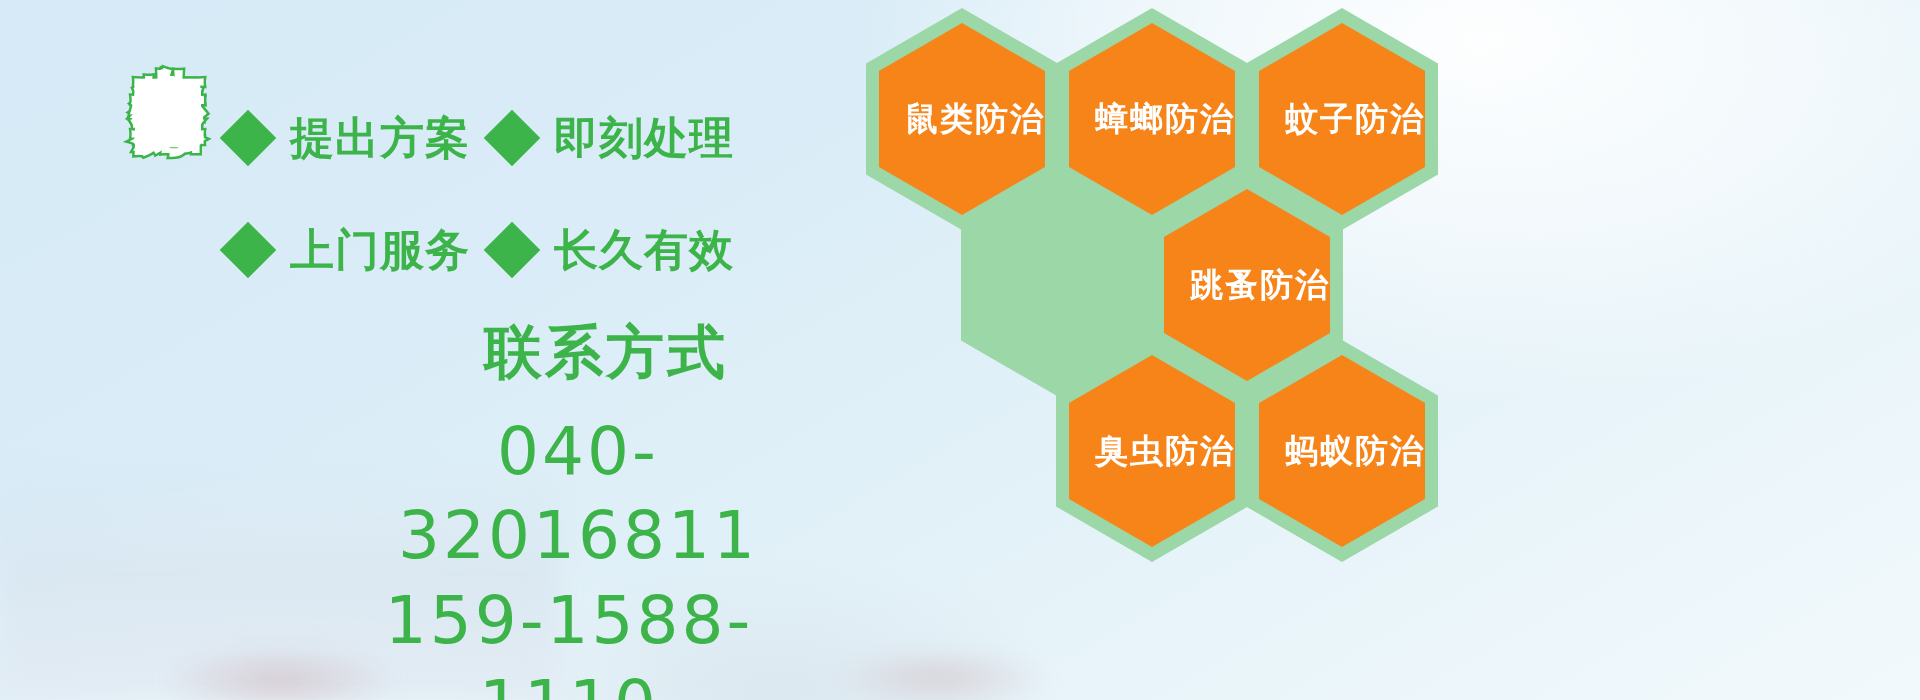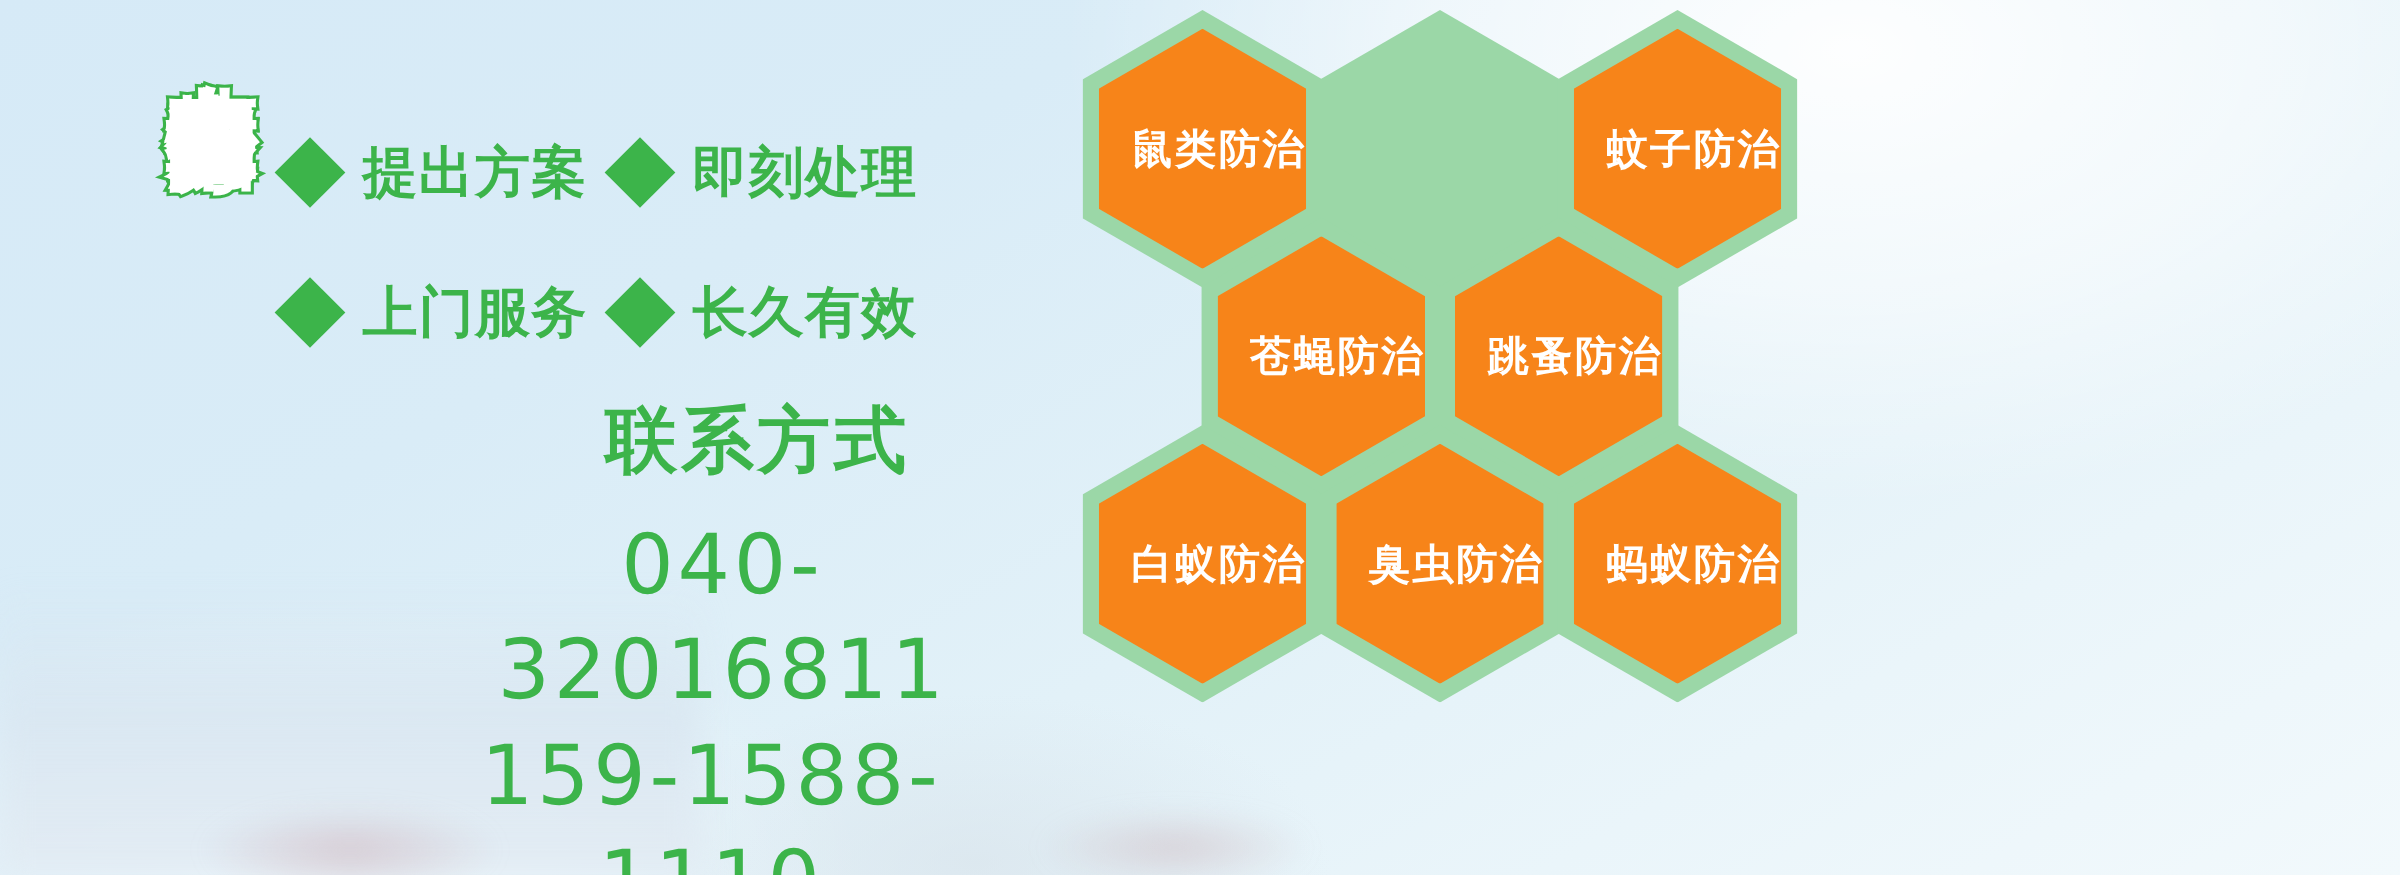--- a/index.html
+++ b/index.html
@@ -167,49 +167,43 @@
 
     <div class="hex-cell" style="left:6px;  top:8px;   width:192px; height:222px;">
       <div class="hex-outer"></div>
       <div class="hex-inner">
         <span class="hex-label">鼠类防治</span>
       </div>
     </div>
 
     <div class="hex-cell" style="left:196px; top:8px;   width:192px; height:222px;">
       <div class="hex-outer"></div>
+      <div class="hex-inner">
+        <span class="hex-label">蟑螂防治</span>
+      </div>
     </div>
 
     <div class="hex-cell" style="left:386px; top:8px;   width:192px; height:222px;">
       <div class="hex-outer"></div>
       <div class="hex-inner">
         <span class="hex-label">蚊子防治</span>
       </div>
     </div>
 
     <div class="hex-cell" style="left:101px; top:174px; width:192px; height:222px;">
       <div class="hex-outer"></div>
-      <div class="hex-inner">
-        <span class="hex-label">苍蝇防治</span>
-      </div>
     </div>
 
     <div class="hex-cell" style="left:291px; top:174px; width:192px; height:222px;">
       <div class="hex-outer"></div>
       <div class="hex-inner">
         <span class="hex-label">跳蚤防治</span>
       </div>
     </div>
 
-    <div class="hex-cell" style="left:6px;  top:340px; width:192px; height:222px;">
-      <div class="hex-outer"></div>
-      <div class="hex-inner">
-        <span class="hex-label">白蚁防治</span>
-      </div>
-    </div>
 
     <div class="hex-cell" style="left:196px; top:340px; width:192px; height:222px;">
       <div class="hex-outer"></div>
       <div class="hex-inner">
         <span class="hex-label">臭虫防治</span>
       </div>
     </div>
 
     <div class="hex-cell" style="left:386px; top:340px; width:192px; height:222px;">
       <div class="hex-outer"></div>

